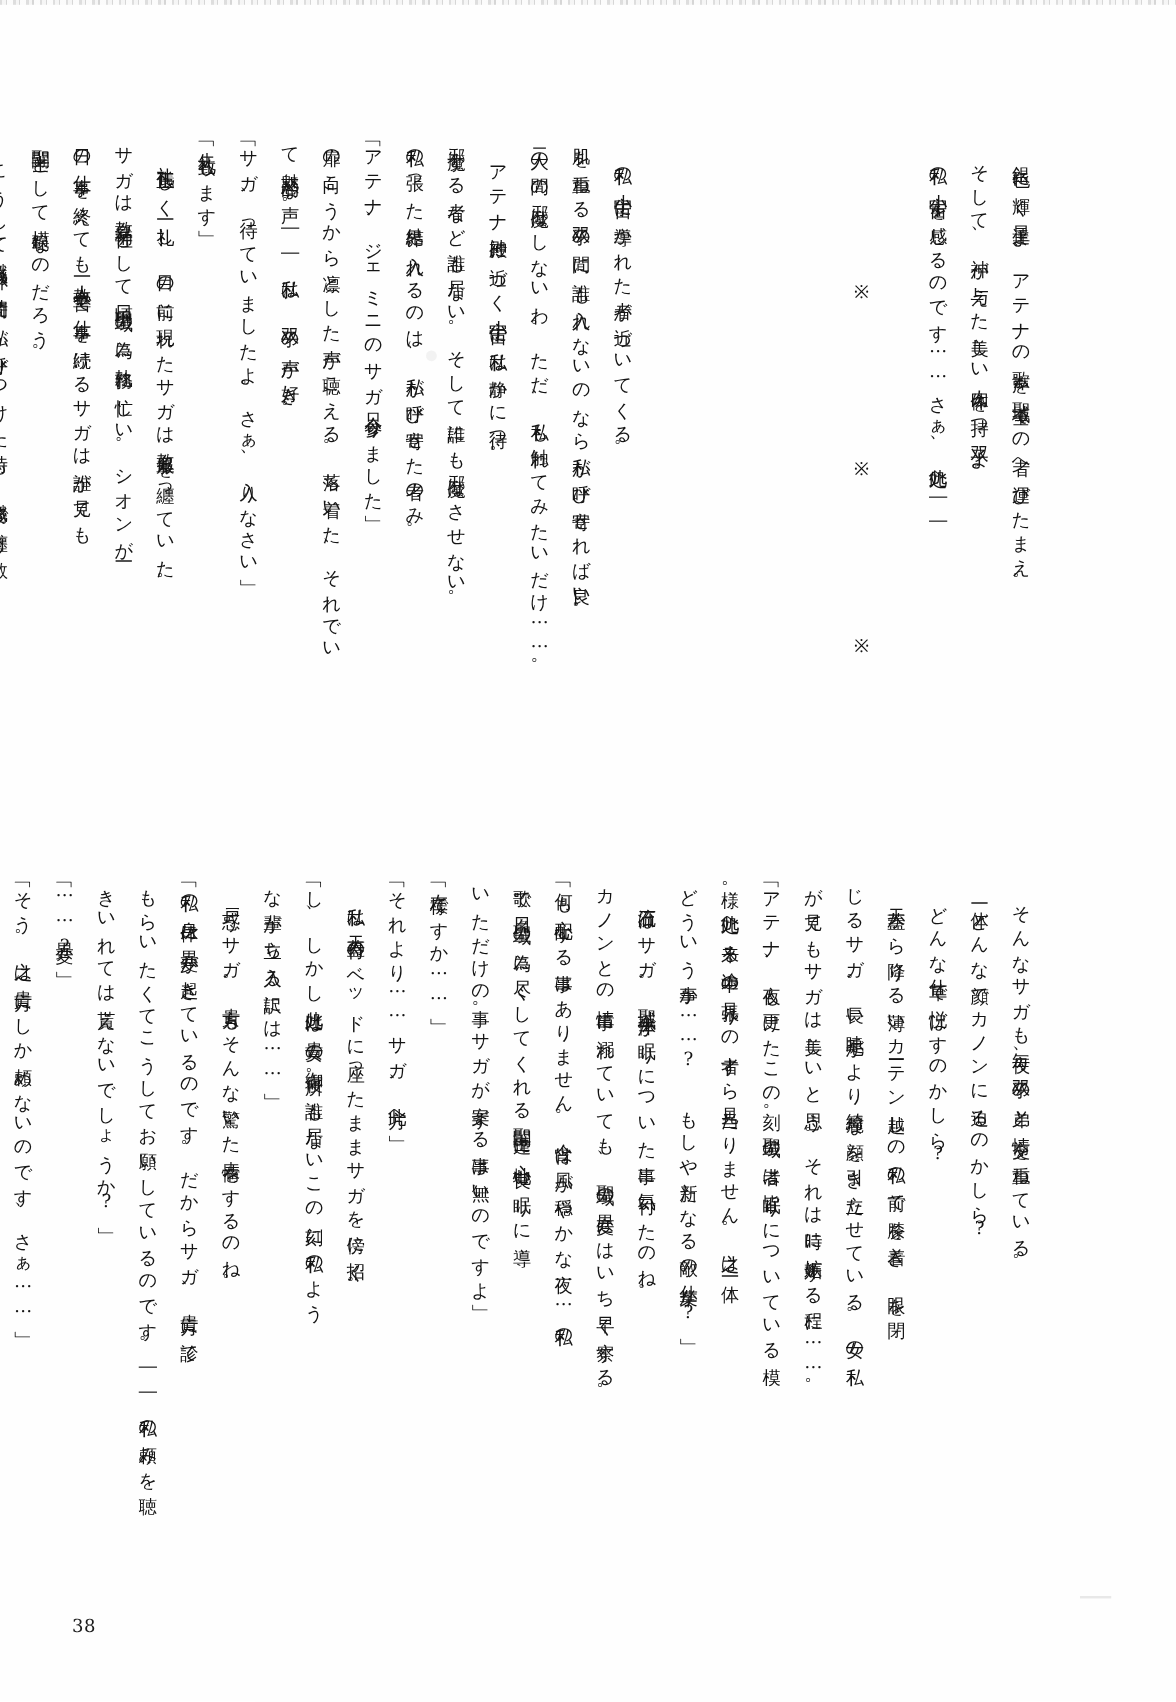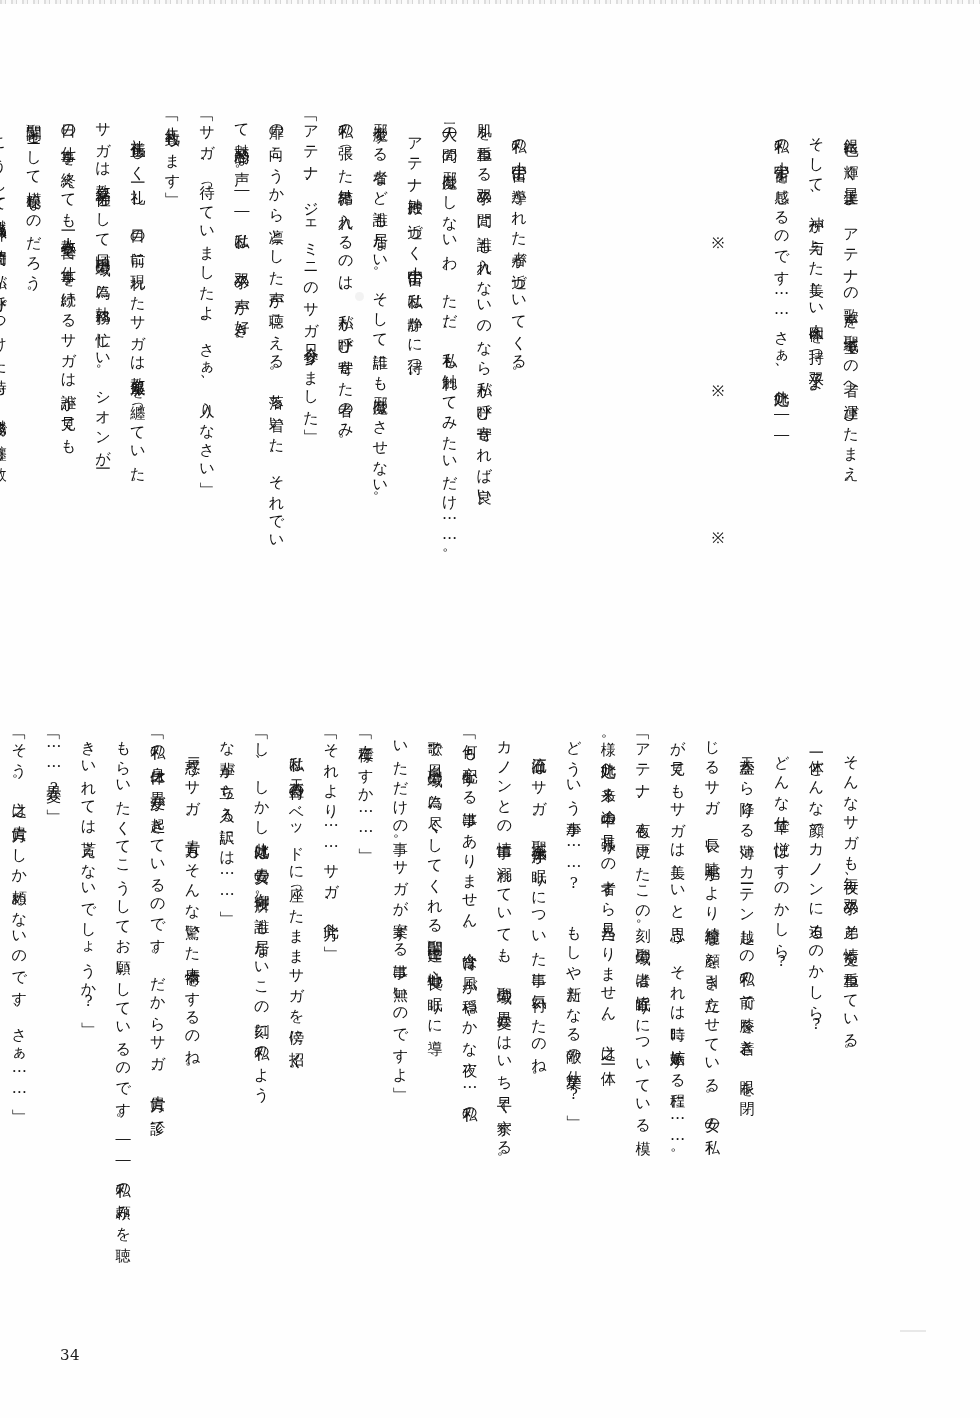--- a/index.html
+++ b/index.html
@@ -182,15 +182,15 @@
     <p class="para noindent">「し、しかし此処は貴女の御寝所。誰も居ないこの刻に私のよう</p>
     <p class="para noindent">な輩が立ち入る訳には……」</p>
     <p class="para">戸惑うサガ。貴方もそんな驚いた表情をするのね。</p>
     <p class="para noindent">「私の身体に異変が起きているのです。だからサガ、貴方に診て</p>
     <p class="para noindent">もらいたくてこうしてお願いしているのです。――私の頼みを聴</p>
     <p class="para noindent">きいれては貰えないでしょうか?」</p>
     <p class="para noindent">「……異変?」</p>
     <p class="para noindent">「そう。之は貴方にしか頼めないのです、さぁ……」</p>
   </div>
 
-  <div id="page-number">34</div>
+  <div id="page-number">38</div>
 
 </div>
 
 </body></html>

